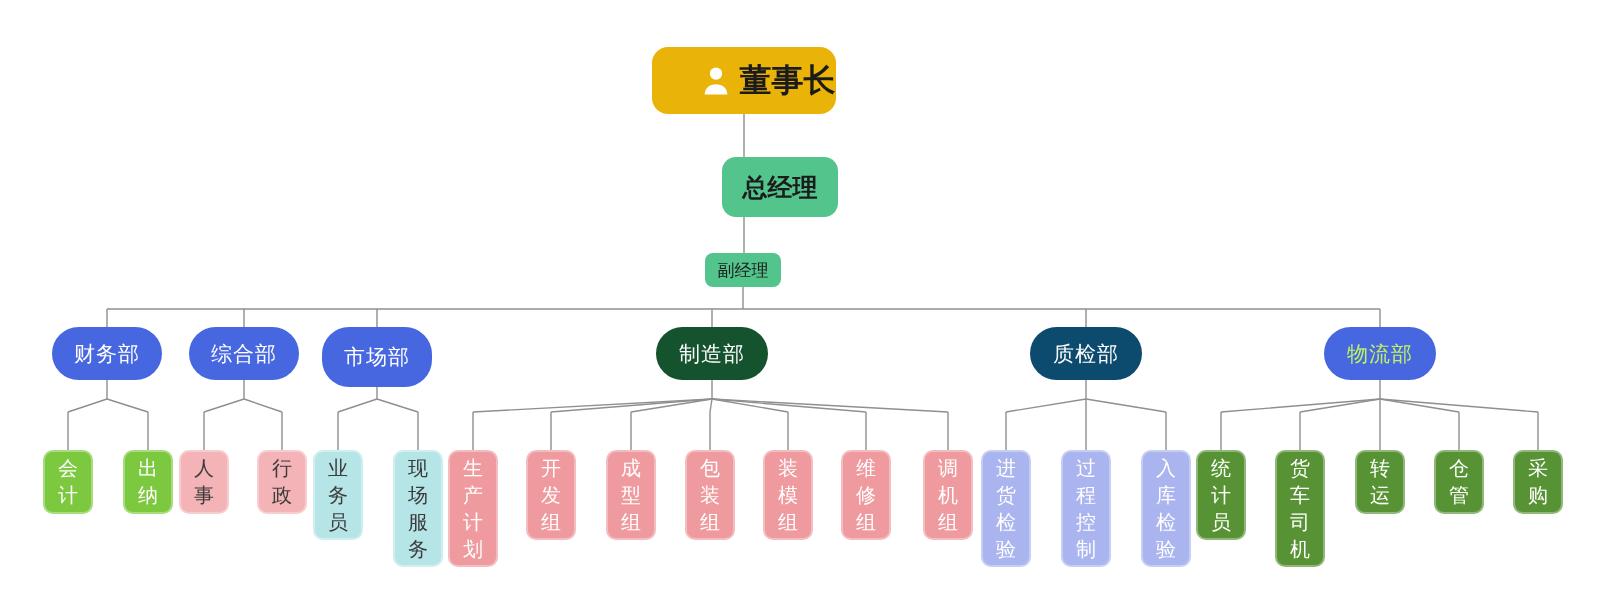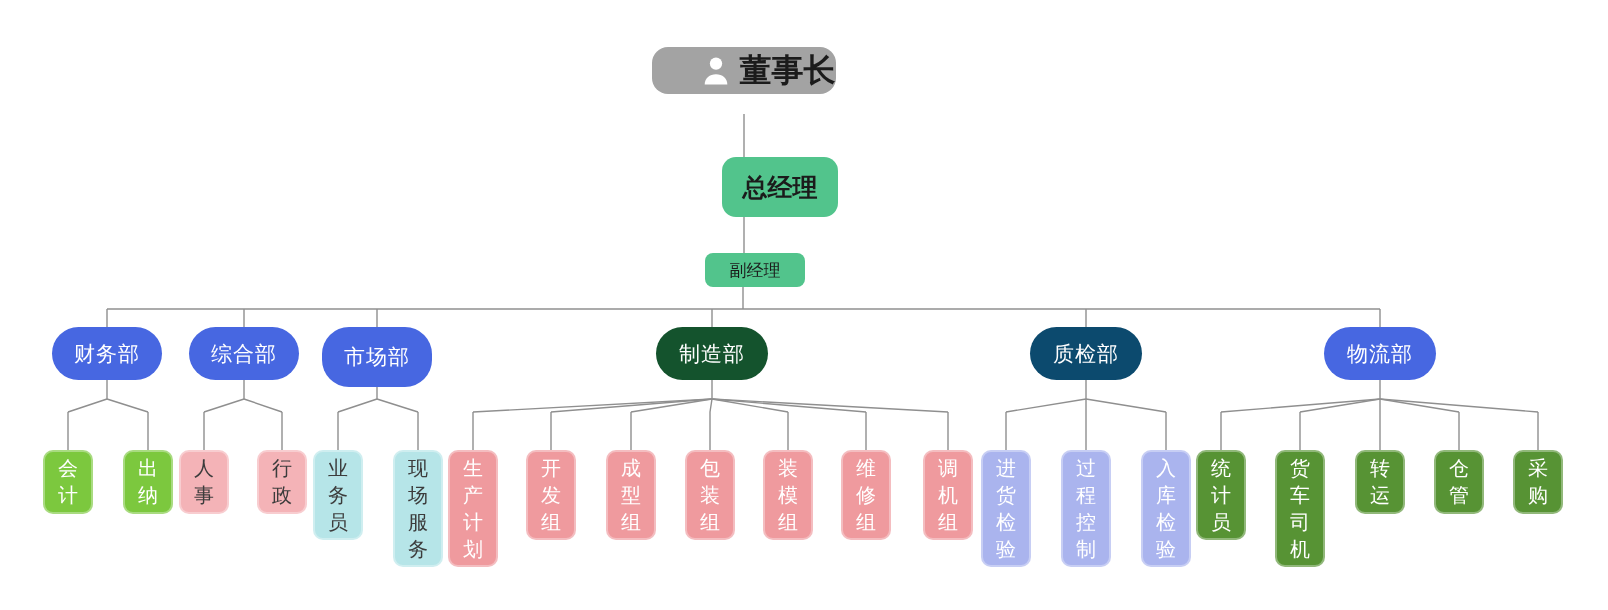--- a/index.html
+++ b/index.html
@@ -84,33 +84,33 @@
       <line x1="1380" y1="399" x2="1300" y2="412" stroke="#8f8f8f"></line>
       <line x1="1300" y1="412" x2="1300" y2="450" stroke="#8f8f8f"></line>
       <line x1="1380" y1="399" x2="1380" y2="412" stroke="#8f8f8f"></line>
       <line x1="1380" y1="412" x2="1380" y2="450" stroke="#8f8f8f"></line>
       <line x1="1380" y1="399" x2="1459" y2="412" stroke="#8f8f8f"></line>
       <line x1="1459" y1="412" x2="1459" y2="450" stroke="#8f8f8f"></line>
       <line x1="1380" y1="399" x2="1538" y2="412" stroke="#8f8f8f"></line>
       <line x1="1538" y1="412" x2="1538" y2="450" stroke="#8f8f8f"></line>
     </svg>
 
-<div class="node exec root" style="left: 652px; top: 47px; width: 184px; height: 47px; background: #a3a3a3; color: rgb(27, 27, 27); padding-left: 48px;">
+<div class="node exec root" style="left: 652px; top: 47px; width: 184px; height: 67px; background: #eab308; color: rgb(27, 27, 27); padding-left: 48px;">
       <span class="icon">
         <svg width="30" height="32" viewBox="0 0 24 26">
           <circle cx="12" cy="7" r="5" fill="#ffffff"></circle>
           <path d="M2.8 24c0-5.4 4.1-8.4 9.2-8.4s9.2 3 9.2 8.4z" fill="#ffffff"></path>
         </svg>
       </span>
       <span class="label">董事长</span>
     </div>
     <div class="node exec lv2" style="left: 686px; top: 157px; width: 116px; height: 60px; background: rgb(82, 196, 140); color: rgb(27, 27, 27);">
       <span class="label">总经理</span>
     </div>
-    <div class="node exec lv3" style="left: 705px; top: 253px; width: 100px; height: 34px; background: rgb(82, 196, 140); color: rgb(27, 27, 27);">
+    <div class="node exec lv3" style="left: 705px; top: 253px; width: 76px; height: 34px; background: rgb(82, 196, 140); color: rgb(27, 27, 27);">
       <span class="label">副经理</span>
     </div>
     <div class="node dept" style="left: 52px; top: 327px; width: 110px; height: 53px; background: rgb(71, 103, 225); color: rgb(255, 255, 255);">
       <span class="label">财务部</span>
     </div>
     <div class="node leaf" style="left: 43px; top: 450px; width: 50px; height: 64px; background: rgb(124, 200, 62); color: rgb(255, 255, 255);">
       <span class="label">会
 计</span>
     </div>
     <div class="node leaf" style="left: 123px; top: 450px; width: 50px; height: 64px; background: rgb(124, 200, 62); color: rgb(255, 255, 255);">
@@ -195,21 +195,21 @@
 程
 控
 制</span>
     </div>
     <div class="node leaf" style="left: 1141px; top: 450px; width: 50px; height: 117px; background: rgb(170, 180, 238); color: rgb(255, 255, 255);">
       <span class="label">入
 库
 检
 验</span>
     </div>
-    <div class="node dept" style="left: 1324px; top: 327px; width: 112px; height: 53px; background: rgb(71, 103, 225); color: #ffffff; justify-content: center;">
+    <div class="node dept" style="left: 1324px; top: 327px; width: 112px; height: 53px; background: rgb(71, 103, 225); color: #bef264; justify-content: center;">
       <span class="label">物流部</span>
     </div>
     <div class="node leaf" style="left: 1196px; top: 450px; width: 50px; height: 90px; background: rgb(87, 147, 52); color: rgb(255, 255, 255);">
       <span class="label">统
 计
 员</span>
     </div>
     <div class="node leaf" style="left: 1275px; top: 450px; width: 50px; height: 117px; background: rgb(87, 147, 52); color: rgb(255, 255, 255);">
       <span class="label">货
 车

